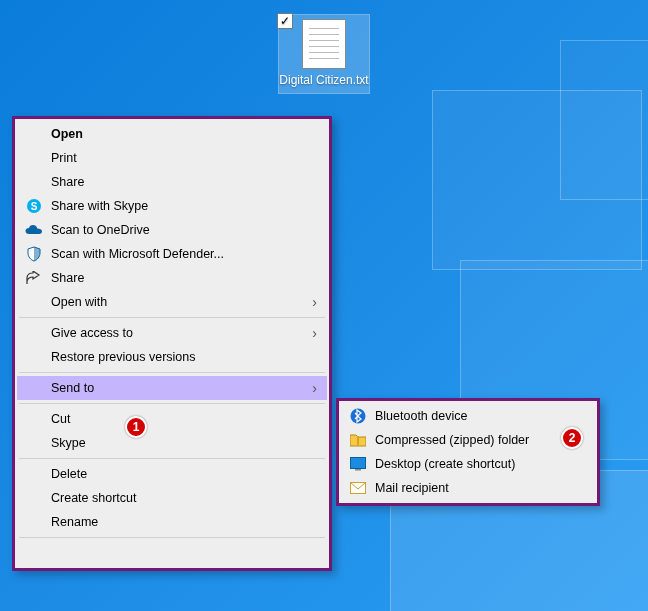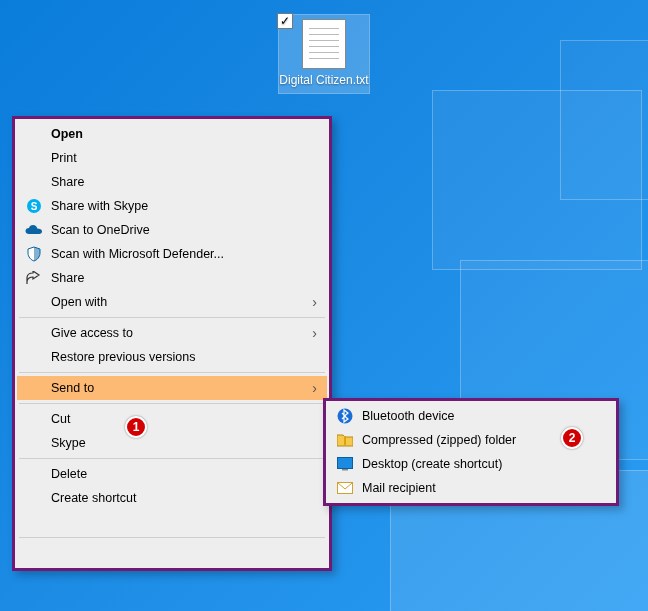--- a/index.html
+++ b/index.html
@@ -62,39 +62,39 @@
     padding: 3px 2px;
   }
   .menu .row {
     display: flex;
     align-items: center;
     height: 24px;
     padding: 0 28px 0 6px;
     position: relative;
     white-space: nowrap;
   }
-  .menu .row.hover { background: #fdba74; }
+  .menu .row.hover { background: #c4b5fd; }
   .menu .row .ico {
     width: 22px; height: 18px;
     display: inline-flex; align-items:center; justify-content:center;
     margin-right: 6px;
     flex-shrink: 0;
   }
   .menu .row .lbl { flex: 1; }
   .menu .row .arrow {
     position: absolute; right: 10px; top: 50%; transform: translateY(-50%);
     font-size: 14px; color: #555;
   }
   .menu .sep {
     height: 1px; margin: 3px 2px; background: #cfcfcf;
   }
   .bold { font-weight: 600; }
 
   .main-menu { left: 12px; top: 116px; width: 320px; }
-  .sub-menu  { left: 323px; top: 398px; width: 296px; }
+  .sub-menu  { left: 336px; top: 398px; width: 264px; }
 
   .sub-menu .row { padding-right: 14px; }
 
   
   .badge {
     position: absolute;
     width: 22px; height: 22px; border-radius: 50%;
     background: #d20000; color: #fff;
     display: flex; align-items: center; justify-content: center;
     font-size: 12px; font-weight: 600;
@@ -202,20 +202,21 @@
   <div class="row">
     <span class="ico"></span>
     <span class="lbl">Delete</span>
   </div>
   <div class="row">
     <span class="ico"></span>
     <span class="lbl">Create shortcut</span>
   </div>
   <div class="row">
     <span class="ico"></span>
+    <span class="lbl">Rename</span>
   </div>
   <div class="sep"></div>
   <div class="row">
     <span class="ico"></span>
   </div>
 </div>
 
 <div class="menu sub-menu">
   <div class="row">
     <span class="ico">

